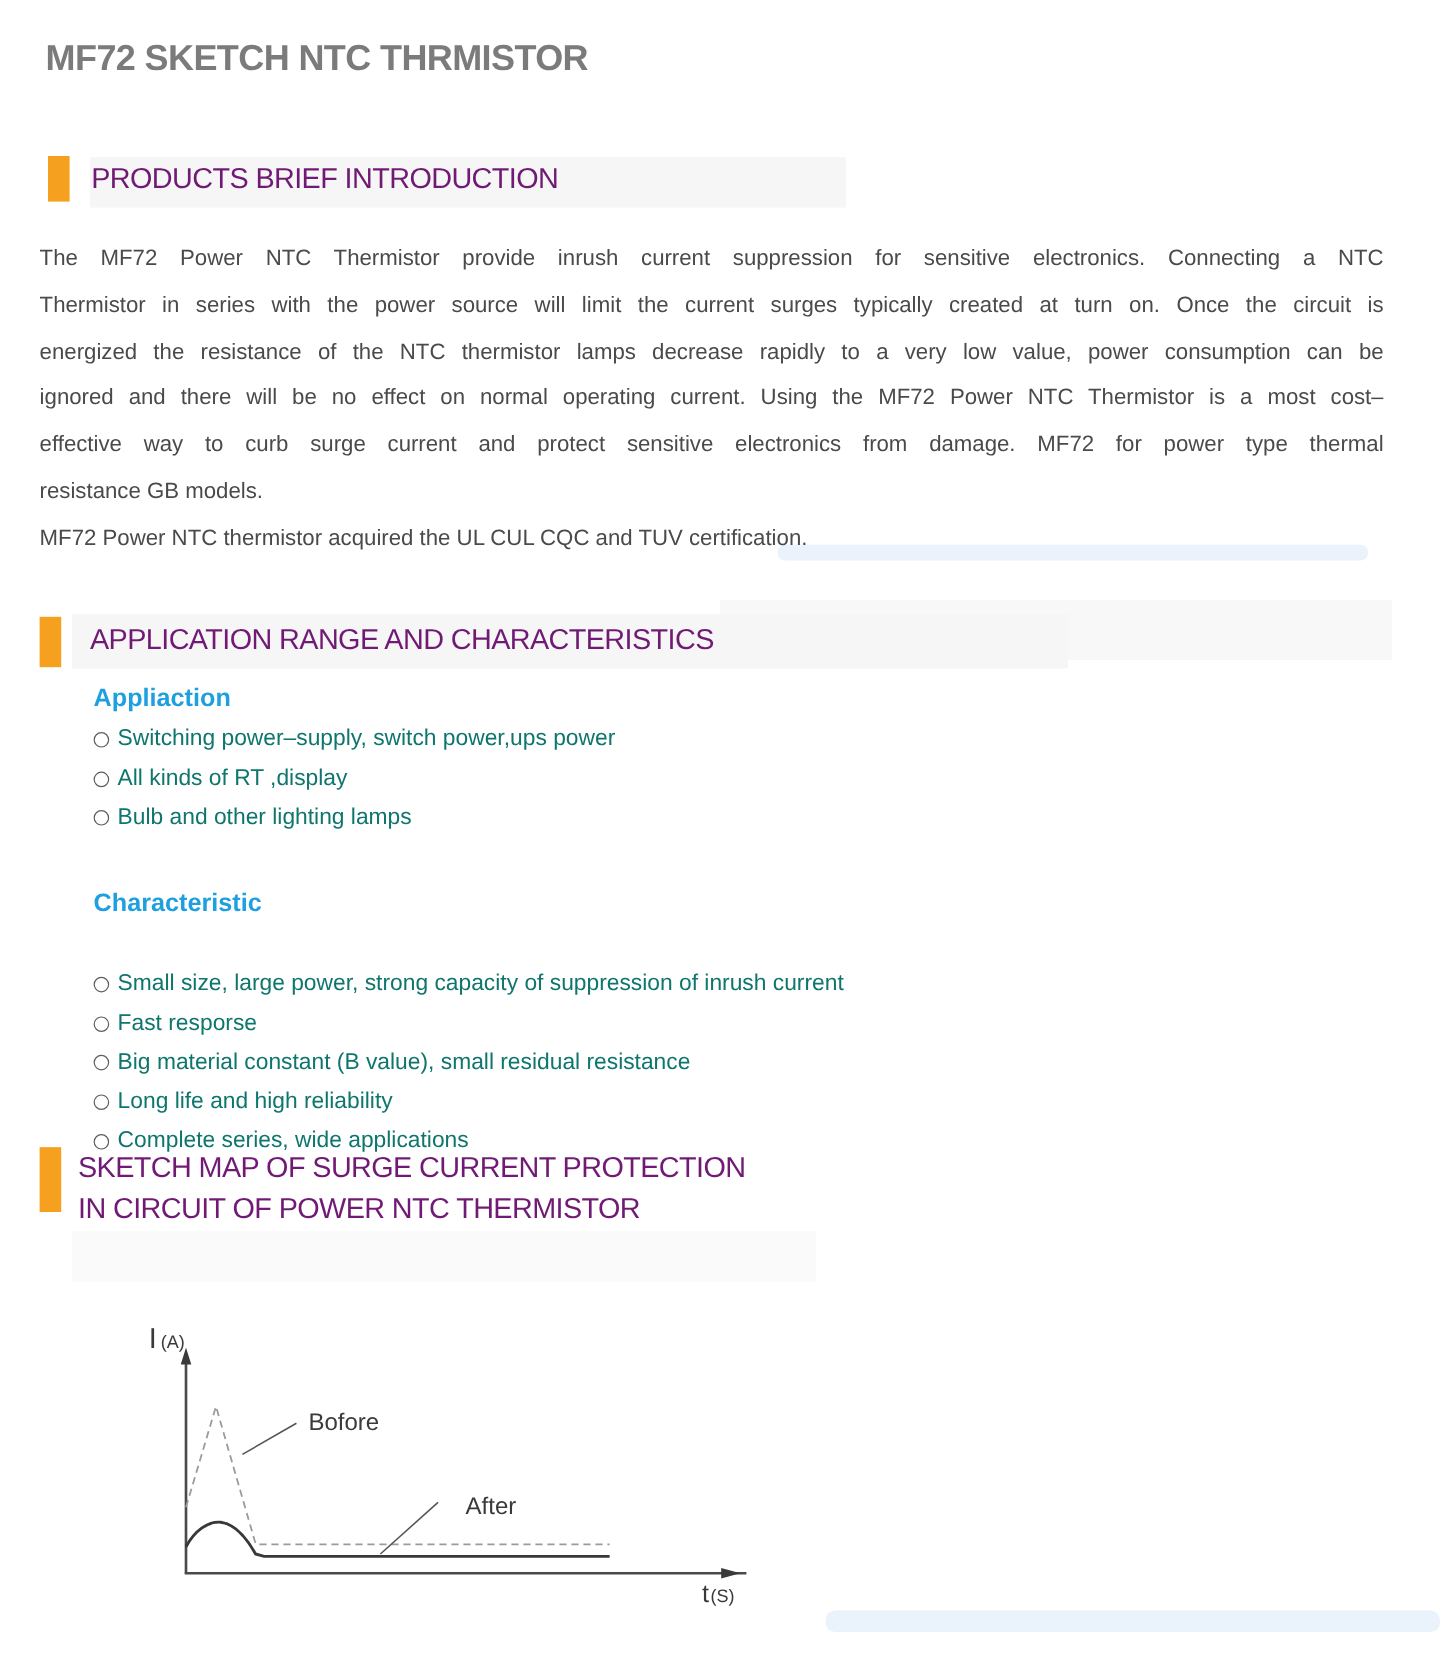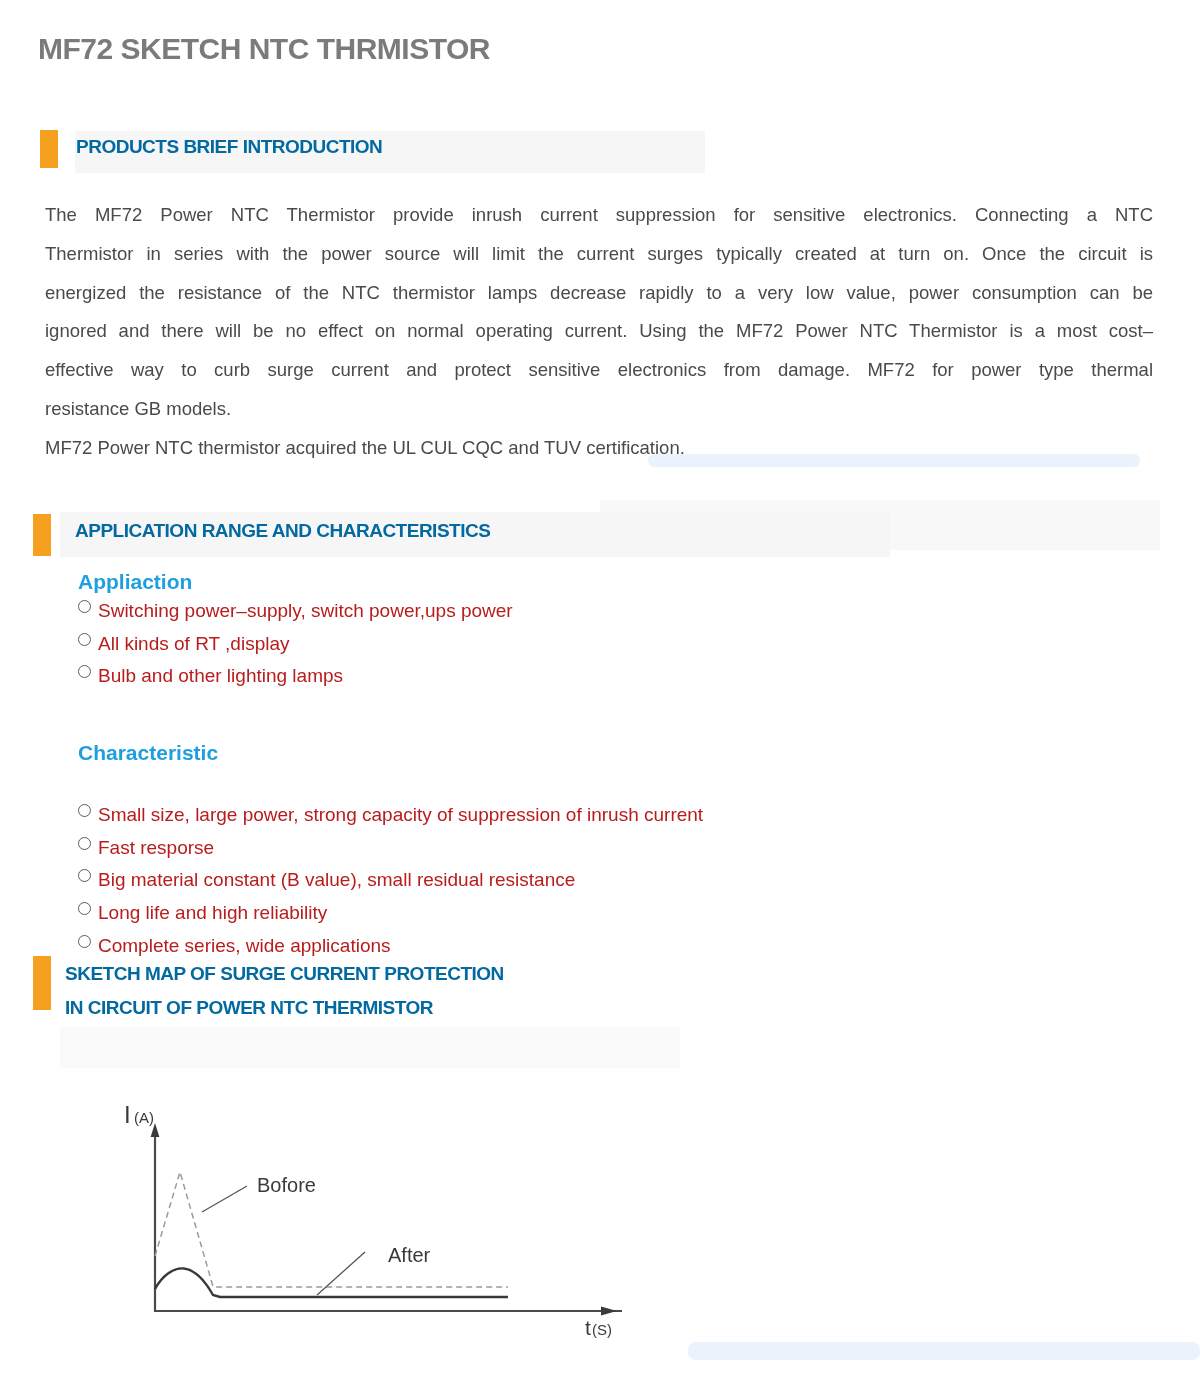--- a/index.html
+++ b/index.html
@@ -19,39 +19,39 @@
   }
   .sec-band{position:absolute;background:#f6f6f6;}
   .band1{left:75px;top:131px;width:630px;height:42px;}
   .band2{left:60px;top:512px;width:830px;height:45px;}
   .band3{left:60px;top:1026px;width:620px;height:42px;background:#fafafa;}
   .sec-bar{position:absolute;width:18px;background:#F5A01E;}
   .bar1{left:40px;top:130px;height:38px;}
   .bar2{left:33px;top:514px;height:42px;}
   .bar3{left:33px;top:956px;height:54px;}
   .sec-head{
-    position:absolute;font-size:19px;font-weight:bold;letter-spacing:-0.5px;
-    color:#0369a1;white-space:nowrap;
+    position:absolute;font-size:24px;font-weight:normal;letter-spacing:-0.5px;
+    color:#701a75;white-space:nowrap;
   }
   .head1{left:76px;top:136px;}
   .head2{left:75px;top:520px;}
   .head3{left:65px;top:957px;line-height:33.5px;}
 
   .intro{position:absolute;left:33px;top:196px;width:1120px;font-size:18.5px;color:#4a4a4a;}
-  .intro .ln{height:38.8px;line-height:38.8px;overflow:hidden;margin-left:12px;}
+  .intro .ln{height:38.8px;line-height:38.8px;overflow:hidden;}
   .intro .ln.just{text-align:justify;text-align-last:justify;}
 
   .subhead{position:absolute;left:78px;font-size:21px;font-weight:bold;color:#1E9FE0;white-space:nowrap;}
   .subhead1{top:570px;}
   .subhead2{top:741px;text-align:right;}
 
   .blist{position:absolute;left:78px;}
   .blist1{top:600px;}
   .blist2{top:804px;}
-  .blist .item{display:flex;height:32.7px;font-size:19px;color:#b91c1c;white-space:nowrap;}
+  .blist .item{display:flex;align-items:center;height:32.7px;font-size:19px;color:#0f766e;white-space:nowrap;}
   .bullet{
     display:inline-block;width:13px;height:13px;border:1.5px solid #5d5d5d;border-radius:50%;
     margin-right:7px;flex:none;box-sizing:border-box;background:transparent;
   }
 
   .chart{position:absolute;left:0;top:1080px;}
   .chart text{font-family:"Liberation Sans","DejaVu Sans",sans-serif;fill:#3a3a3a;}
 </style>
 </head>
 <body>

